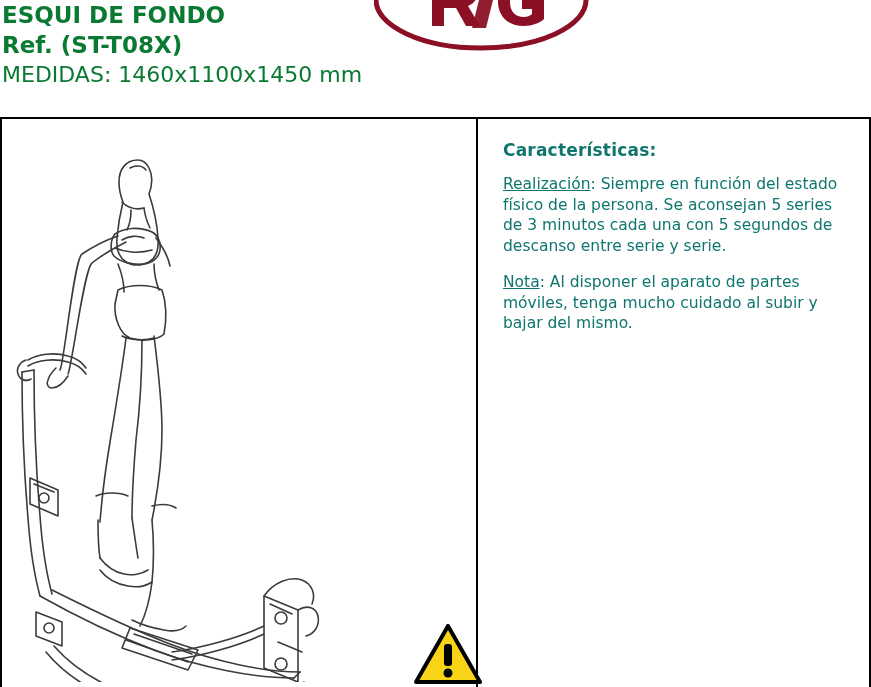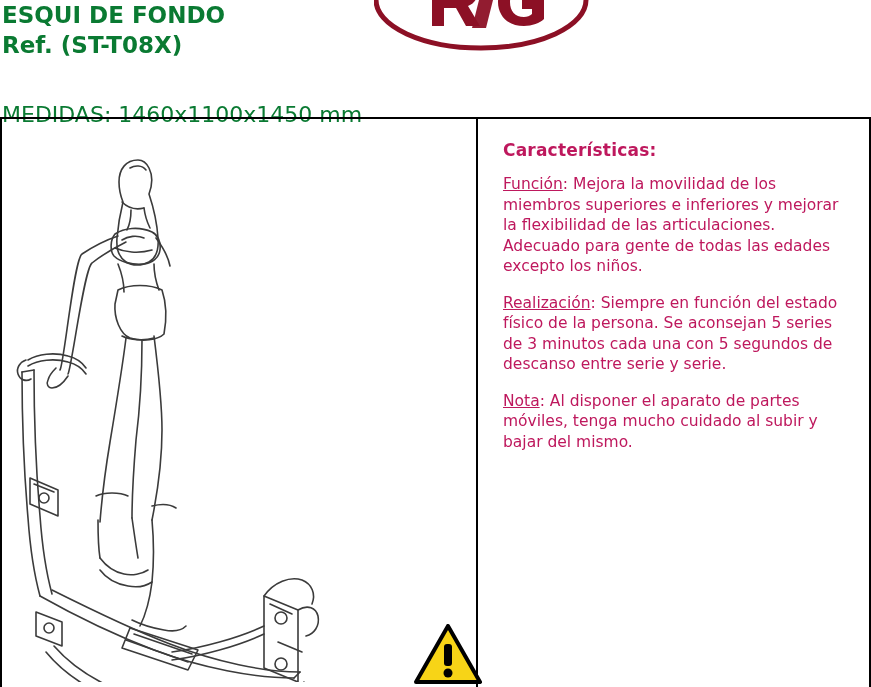--- a/index.html
+++ b/index.html
@@ -28,21 +28,21 @@
     top: 0px;
     color: #0a7a32;
     font-family: "DejaVu Sans", sans-serif;
     font-weight: bold;
     font-size: 23px;
     line-height: 30px;
     white-space: nowrap;
   }
   #title-block .line1 { font-size: 23px; font-weight: bold; }
   #title-block .line2 { font-size: 23px; font-weight: bold; }
-  #title-block .line3 { font-size: 22px; font-weight: normal; margin-top: 40px; }
+  #title-block .line3 { font-size: 22px; font-weight: normal; }
 
   
   #logo {
     position: absolute;
     right: 185px;
     top: -34px;
     width: 215px;
     height: 100px;
   }
 
@@ -120,21 +120,21 @@
     height: 62px;
   }
 
   
   #text-panel {
     position: absolute;
     left: 503px;
     top: 140px;
     width: 350px;
     font-family: "DejaVu Sans", sans-serif;
-    color: #be185d;
+    color: #0f766e;
   }
   #char-heading {
     font-size: 17px;
     font-weight: bold;
     margin: 0 0 14px 0;
     letter-spacing: 0.2px;
   }
   .para {
     font-size: 15.5px;
     line-height: 20.5px;
@@ -267,23 +267,20 @@
       <path d="M34 2 L66 58 L2 58 Z" fill="#f7d417" stroke="#000000" stroke-width="4" stroke-linejoin="round"></path>
       <rect x="30" y="20" width="8" height="22" rx="3" fill="#000000"></rect>
       <circle cx="34" cy="49" r="4.5" fill="#000000"></circle>
     </svg>
   </div>
 </div>
 
 <div id="text-panel">
   <div id="char-heading">Características:</div>
 
-  <p class="para">
-    <span class="lead">Función</span><span>: Mejora la movilidad de los miembros superiores e inferiores y mejorar la flexibilidad de las articulaciones. Adecuado para gente de todas las edades excepto los niños.</span>
-  </p>
 
 
   <p class="para">
     <span class="lead">Realización</span><span>: Siempre en función del estado físico de la persona. Se aconsejan 5 series de 3 minutos cada una con 5 segundos de descanso entre serie y serie.</span>
   </p>
 
   <p class="para">
     <span class="lead">Nota</span><span>: Al disponer el aparato de partes móviles, tenga mucho cuidado al subir y bajar del mismo.</span>
   </p>
 </div>

